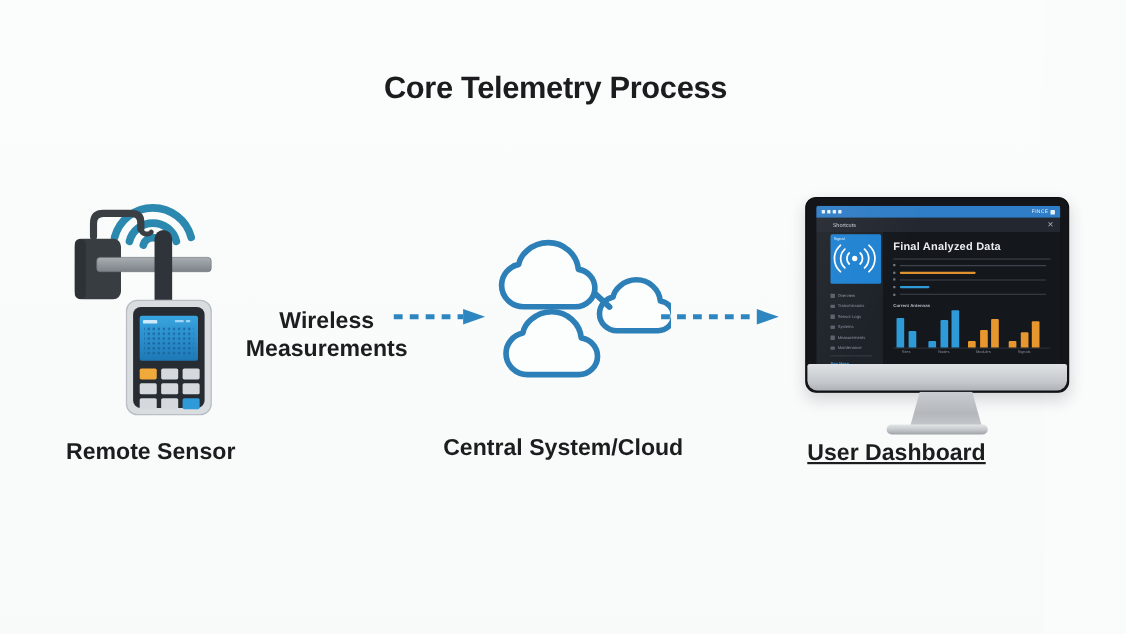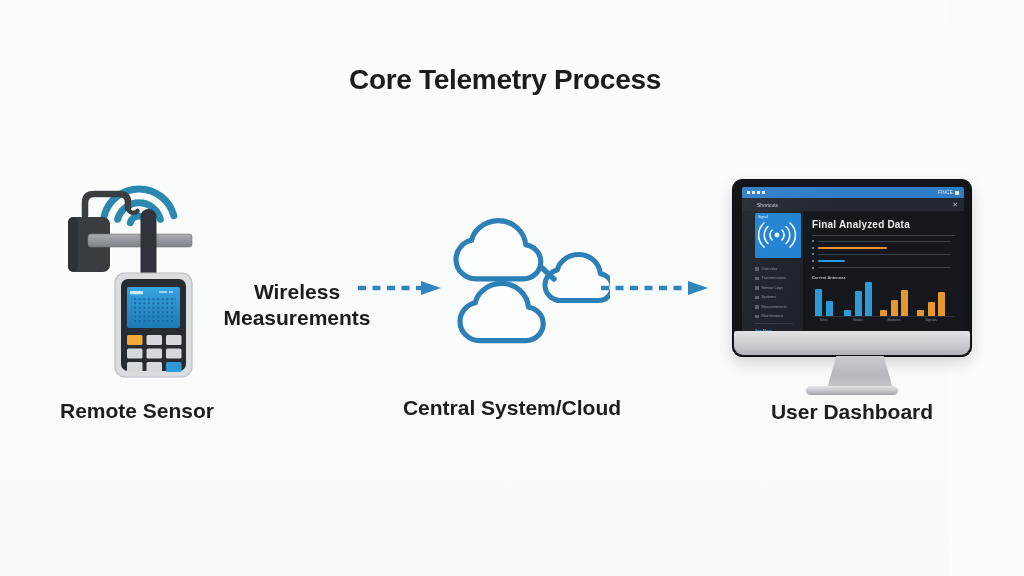--- a/index.html
+++ b/index.html
@@ -6,21 +6,21 @@
   html,body { width:1024px; height:576px; }
   body { font-family:"Liberation Sans", sans-serif; background:#fafbfb; overflow:hidden; }
   .canvas { position:relative; width:949px; height:576px; background:linear-gradient(180deg,#fbfcfc 0%,#f8f9f9 100%); }
 
   .title { position:absolute; left:305px; top:64px; width:400px; text-align:center;
            font-size:28px; font-weight:700; color:#1c1c1e; letter-spacing:-0.3px; }
 
   .nlabel { position:absolute; text-align:center; font-size:21px; font-weight:600; color:#1d1d1f; }
   .l-sensor { left:37px;  top:399px; width:200px; }
   .l-cloud  { left:362px; top:396px; width:300px; }
-  .l-dash   { left:727px; top:400px; width:250px; }
+  .l-dash   { left:690px; top:400px; width:250px;text-decoration:underline; }
 
   .wt { position:absolute; left:197px; top:279px; width:200px; text-align:center;
         font-size:21px; font-weight:600; color:#1d1d1f; line-height:26px; }
 
   .sensor { position:absolute; left:55px; top:165px; width:180px; height:230px; }
   .arrow  { position:absolute; }
   .arrow1 { left:355px; top:278px; width:90px; height:20px; }
   .arrow2 { left:598px; top:278px; width:115px; height:20px; }
   .clouds { position:absolute; left:440px; top:198px; width:170px; height:150px; }
 

